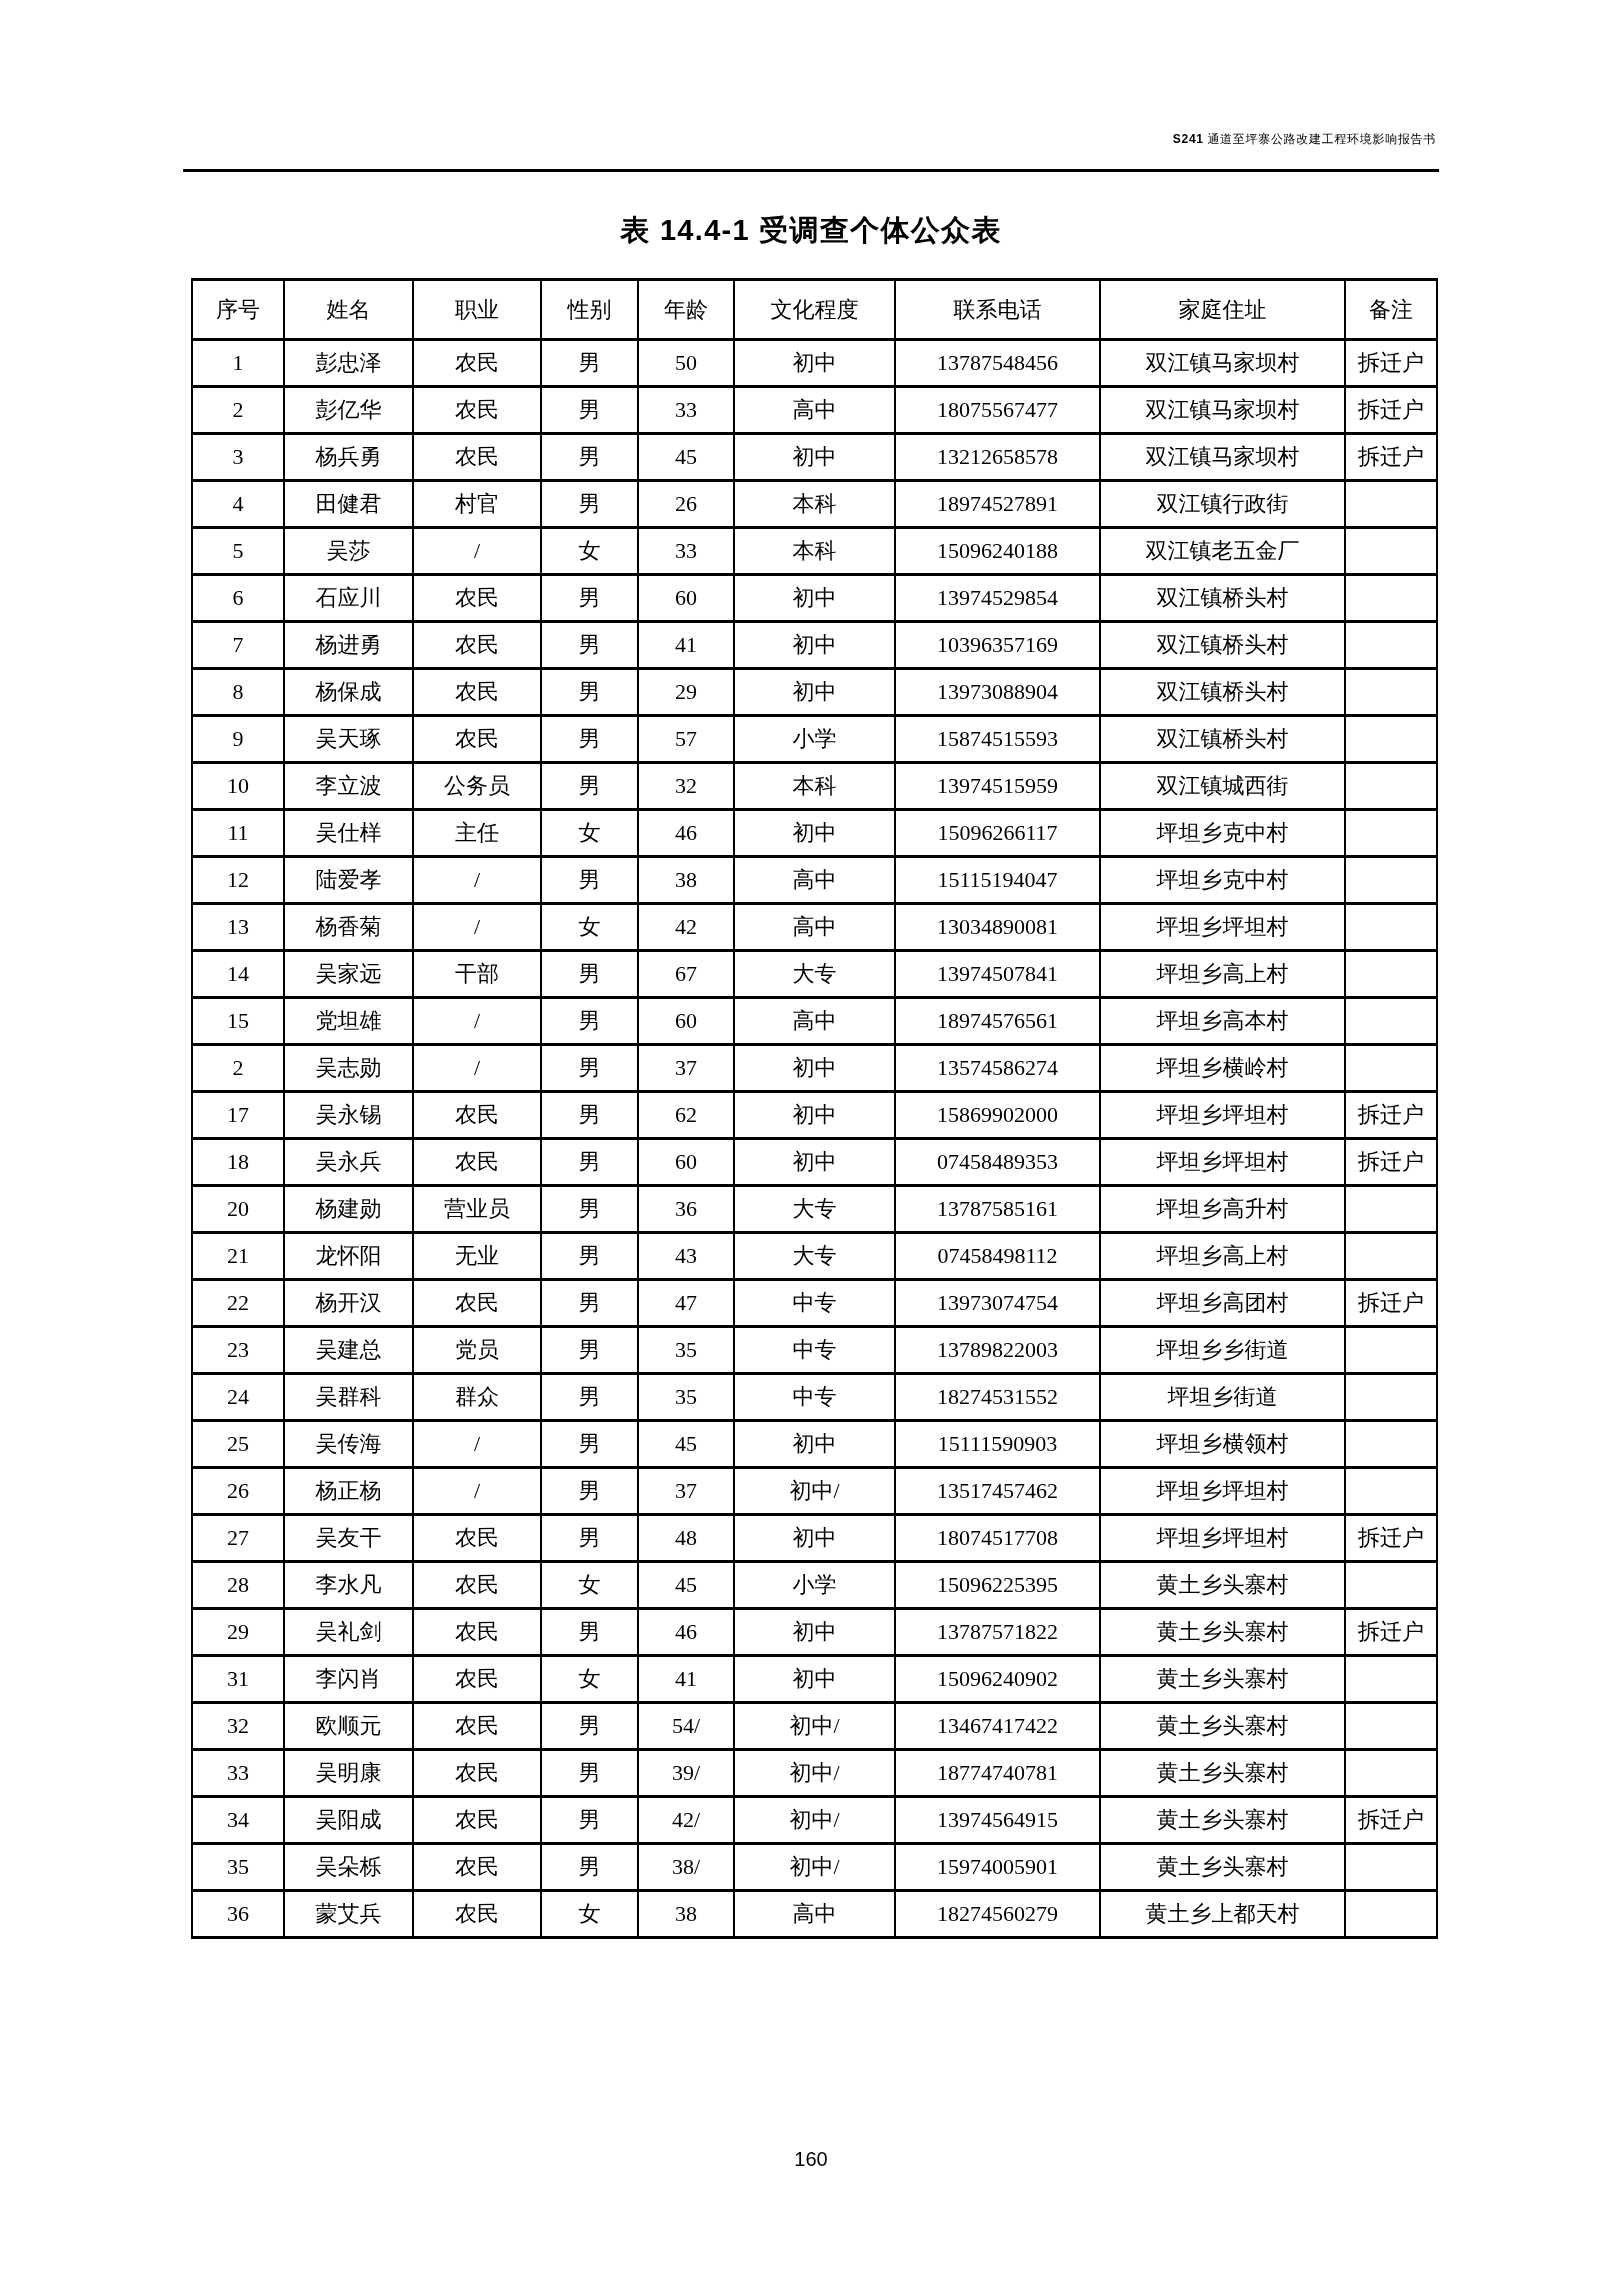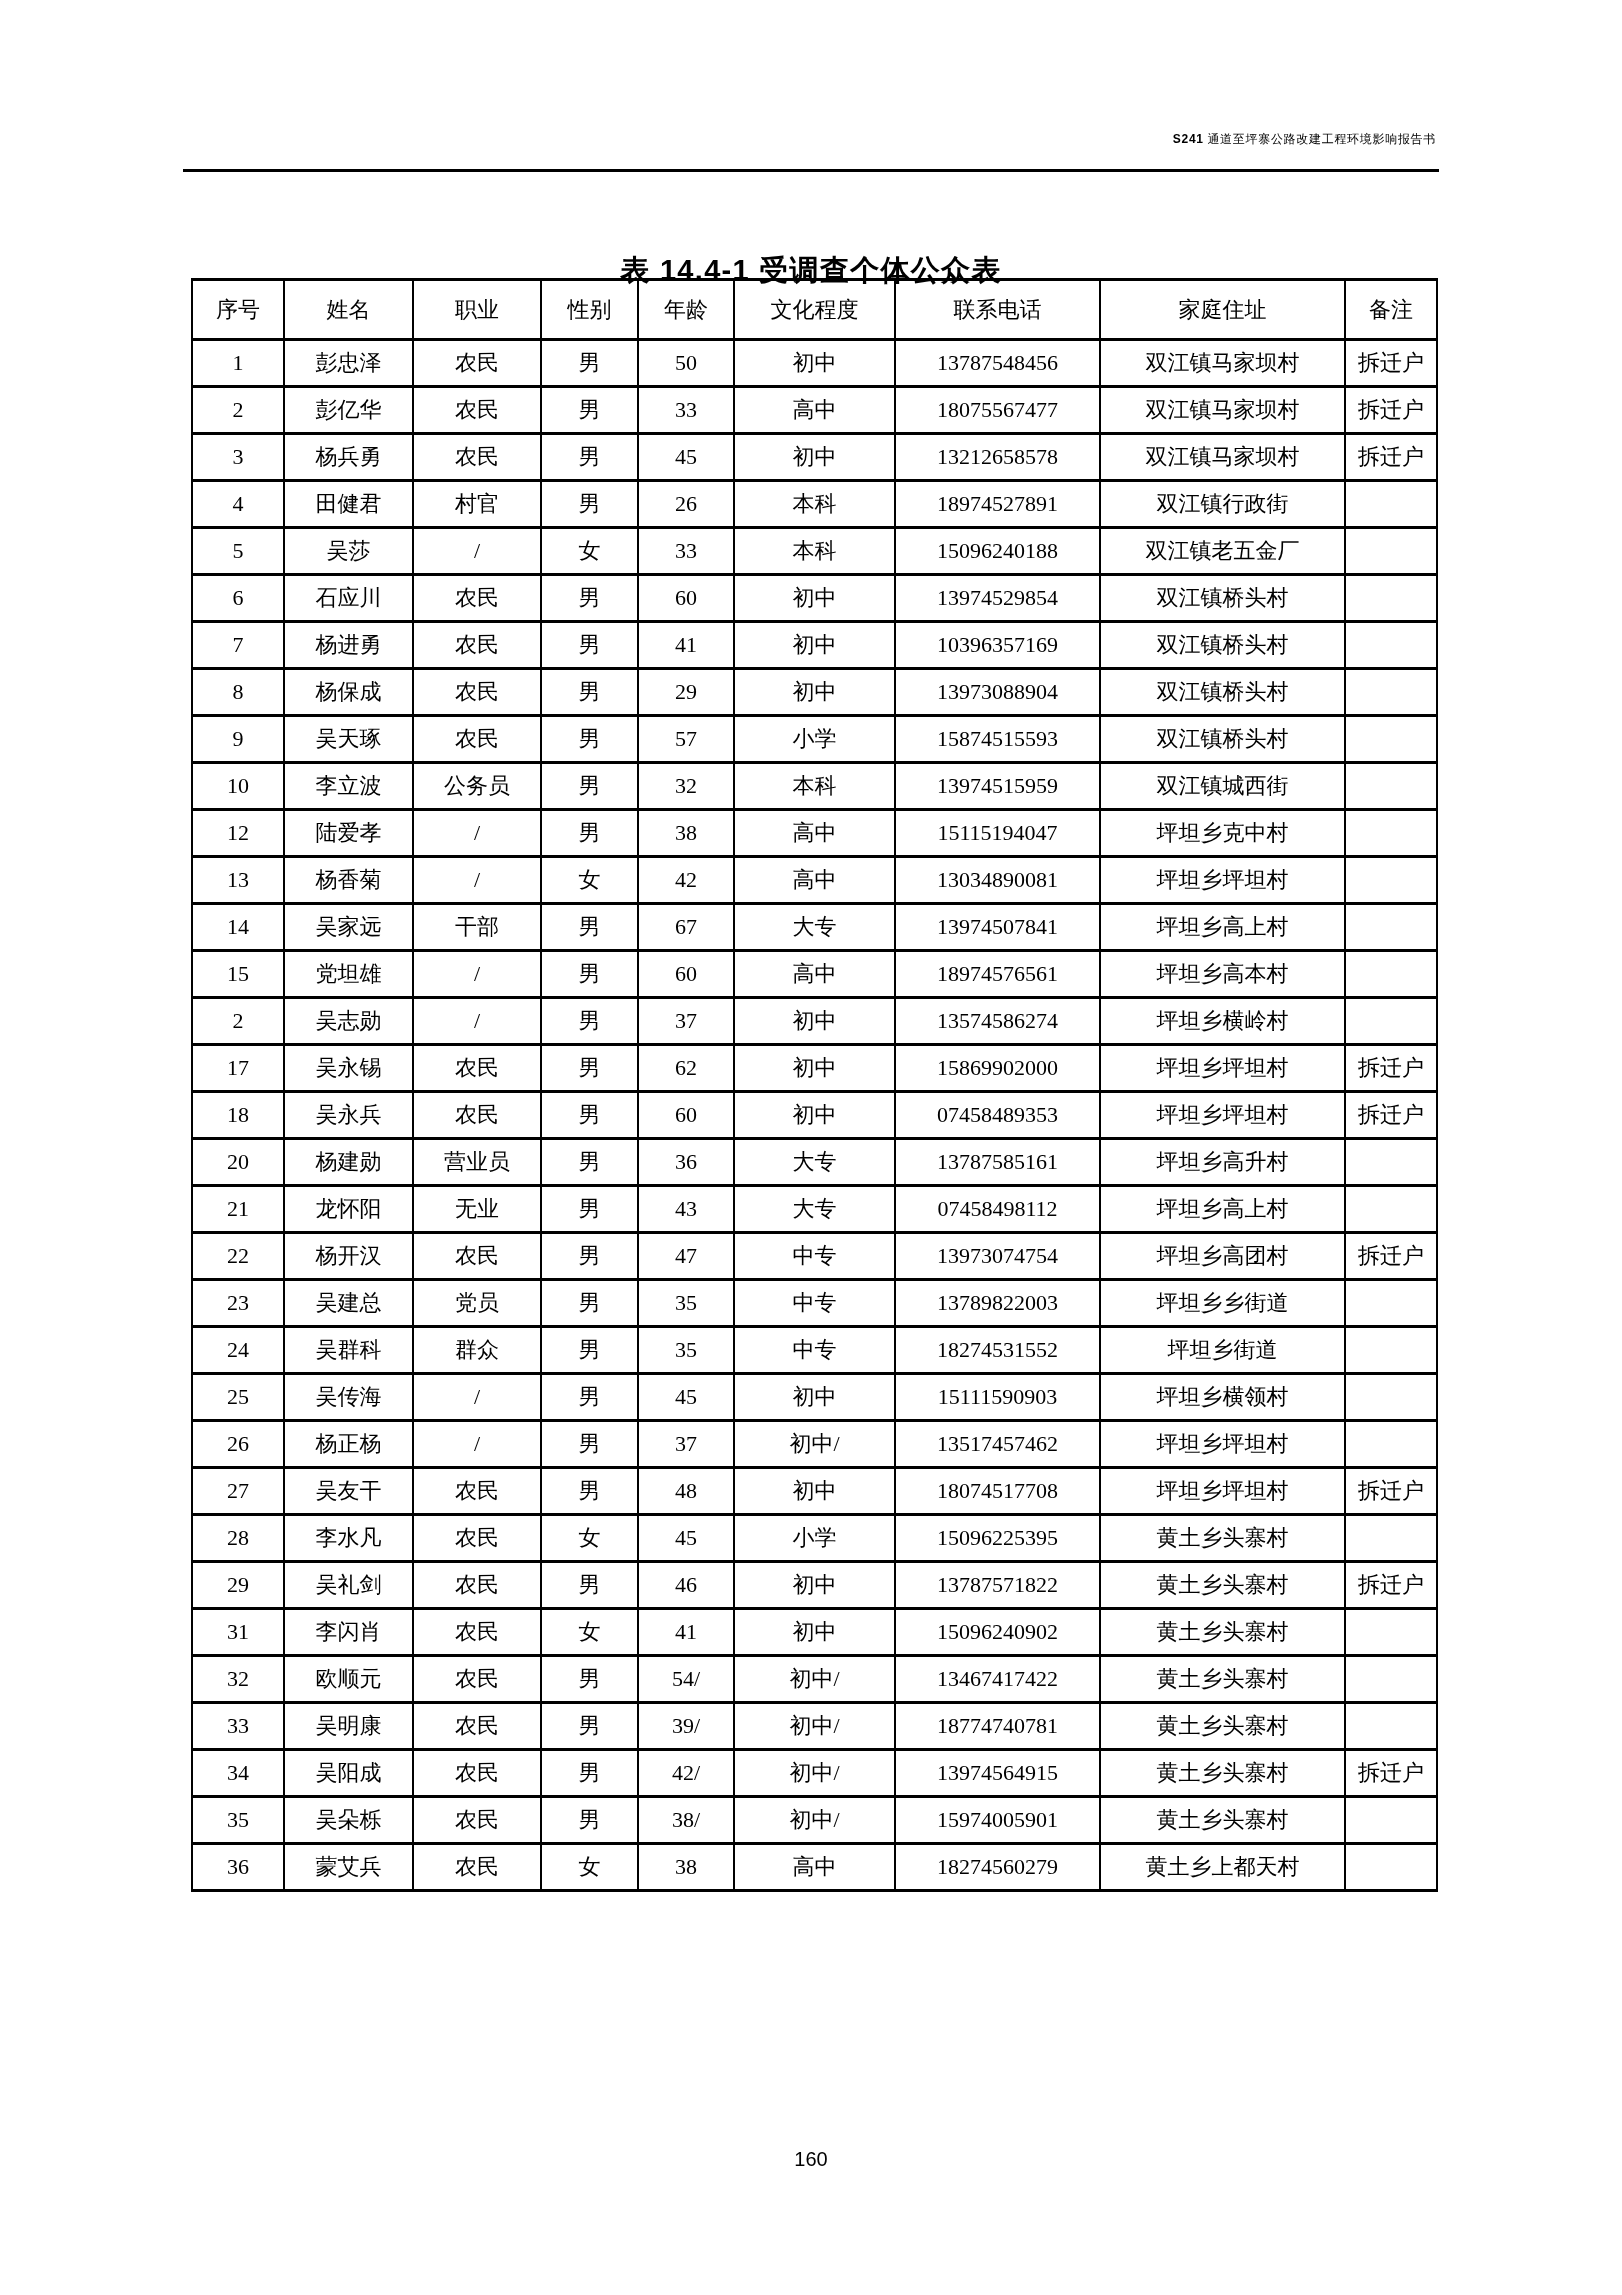--- a/index.html
+++ b/index.html
@@ -37,21 +37,20 @@
   .page-title {
     position: absolute;
     top: 211px;
     left: 0;
     width: 100%;
     text-align: center;
     font-family: "Liberation Sans", sans-serif;
     font-weight: bold;
     font-size: 29px;
     letter-spacing: 1.3px;
-    margin-top: 40px;
   }
   table.survey {
     position: absolute;
     left: 191px;
     top: 278px;
     width: 1245px;
     border-collapse: collapse;
     table-layout: fixed;
   }
   table.survey th,
@@ -240,20 +239,31 @@
         <td>李立波</td>
         <td>公务员</td>
         <td>男</td>
         <td>32</td>
         <td>本科</td>
         <td>13974515959</td>
         <td>双江镇城西街</td>
         <td></td>
       </tr>
 
+      <tr>
+        <td>11</td>
+        <td>吴仕样</td>
+        <td>主任</td>
+        <td>女</td>
+        <td>46</td>
+        <td>初中</td>
+        <td>15096266117</td>
+        <td>坪坦乡克中村</td>
+        <td></td>
+      </tr>
 
       <tr>
         <td>12</td>
         <td>陆爱孝</td>
         <td>/</td>
         <td>男</td>
         <td>38</td>
         <td>高中</td>
         <td>15115194047</td>
         <td>坪坦乡克中村</td>

